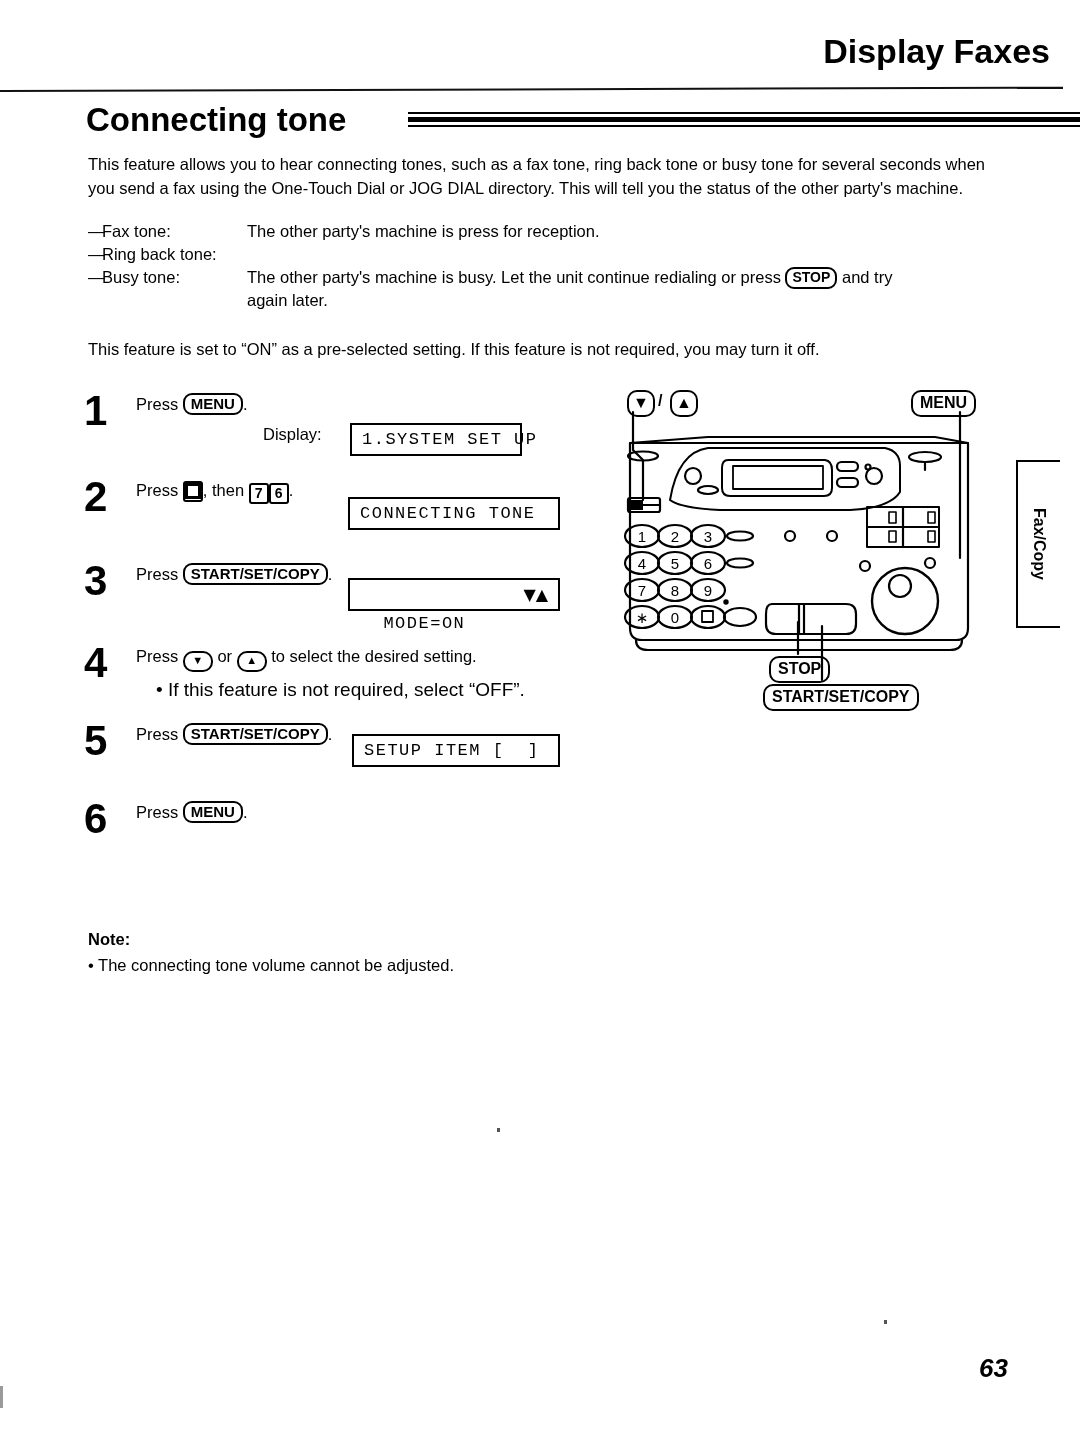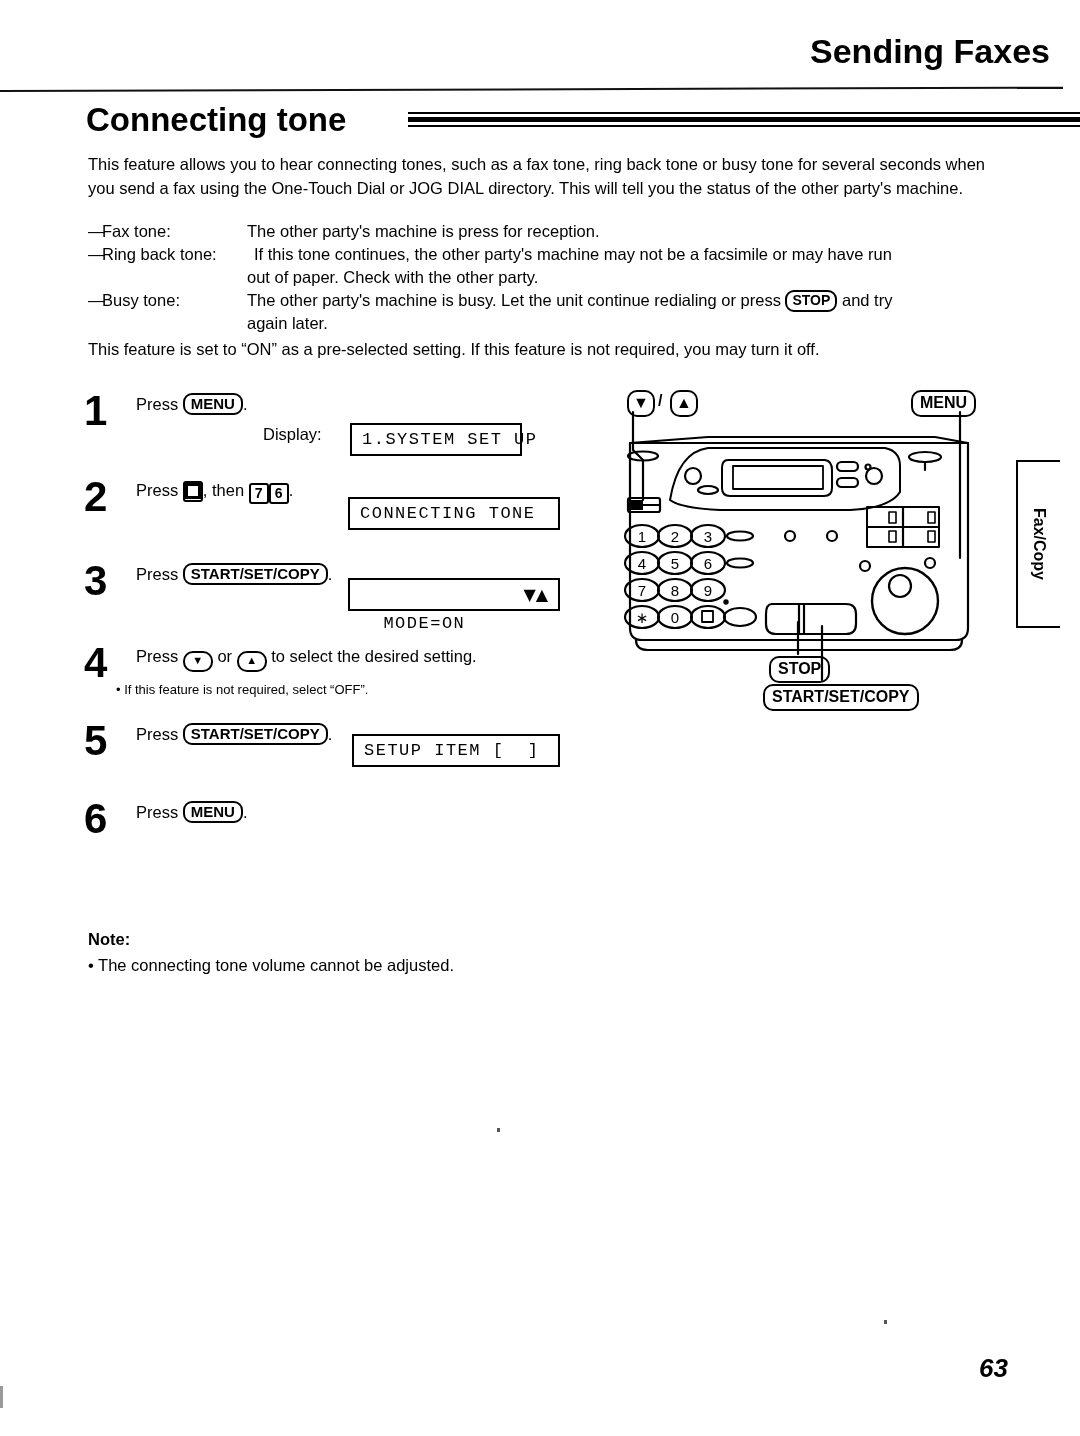--- a/index.html
+++ b/index.html
@@ -190,22 +190,22 @@
     text-align: left;
     font-family: "Liberation Sans", sans-serif;
   }
   .step-text {
     margin-left: 52px;
     font-size: 16.5px;
     line-height: 24px;
     padding-top: 4px;
   }
   .step-sub {
-    margin-left: 32px;
-    font-size: 13px;
+    margin-left: 72px;
+    font-size: 19px;
     line-height: 24px;
     padding-top: 6px;
   }
 
   
   .lcd {
     position: absolute;
     border: 2px solid #000;
     background: #fff;
     font-family: "Liberation Mono", monospace;
@@ -306,21 +306,21 @@
     position: absolute;
     width: 3px;
     height: 4px;
     background: #555;
   }
 </style>
 </head>
 <body>
 
 <div id="page-header">
-  <div id="header-title">Sending Faxes</div>
+  <div id="header-title">Display Faxes</div>
   <div id="header-rule"></div>
 </div>
 
 <div id="section-title-wrap">
   <div id="section-title">Connecting tone</div>
   <div id="section-title-rule">
     <div class="r r1"></div>
     <div class="r r2"></div>
     <div class="r r3"></div>
   </div>
@@ -332,23 +332,21 @@
 
   <div class="tone-row">
     <div class="tone-dash">—</div>
     <div class="tone-label">Fax tone:</div>
     <div class="tone-desc">The other party's machine is press for reception.</div>
   </div>
 
   <div class="tone-row">
     <div class="tone-dash">—</div>
     <div class="tone-label wide">Ring back tone:</div>
-    <div class="tone-desc">If this tone continues, the other party's machine may not be a facsimile or may have run</div>
-  </div>
-  <div class="tone-cont">out of paper. Check with the other party.</div>
+  </div>
 
   <div class="tone-row">
     <div class="tone-dash">—</div>
     <div class="tone-label">Busy tone:</div>
     <div class="tone-desc">
       <span>The other party's machine is busy. Let the unit continue redialing or press</span>
       <span class="keycap small">STOP</span>
       <span>and try</span>
     </div>
   </div>

